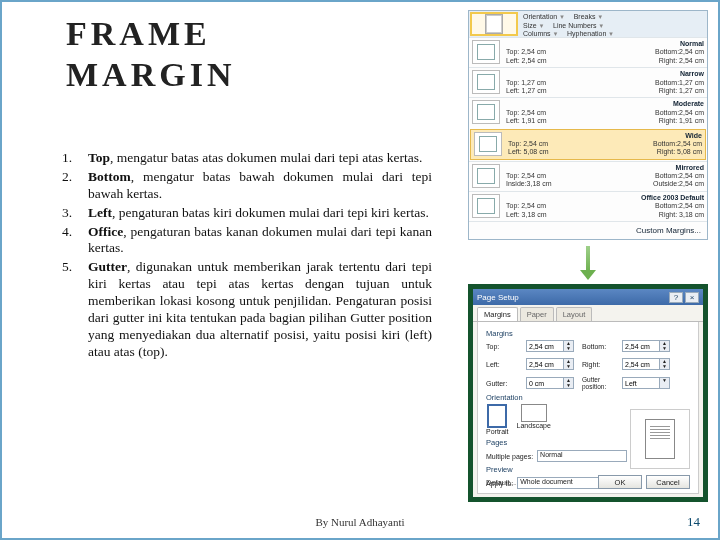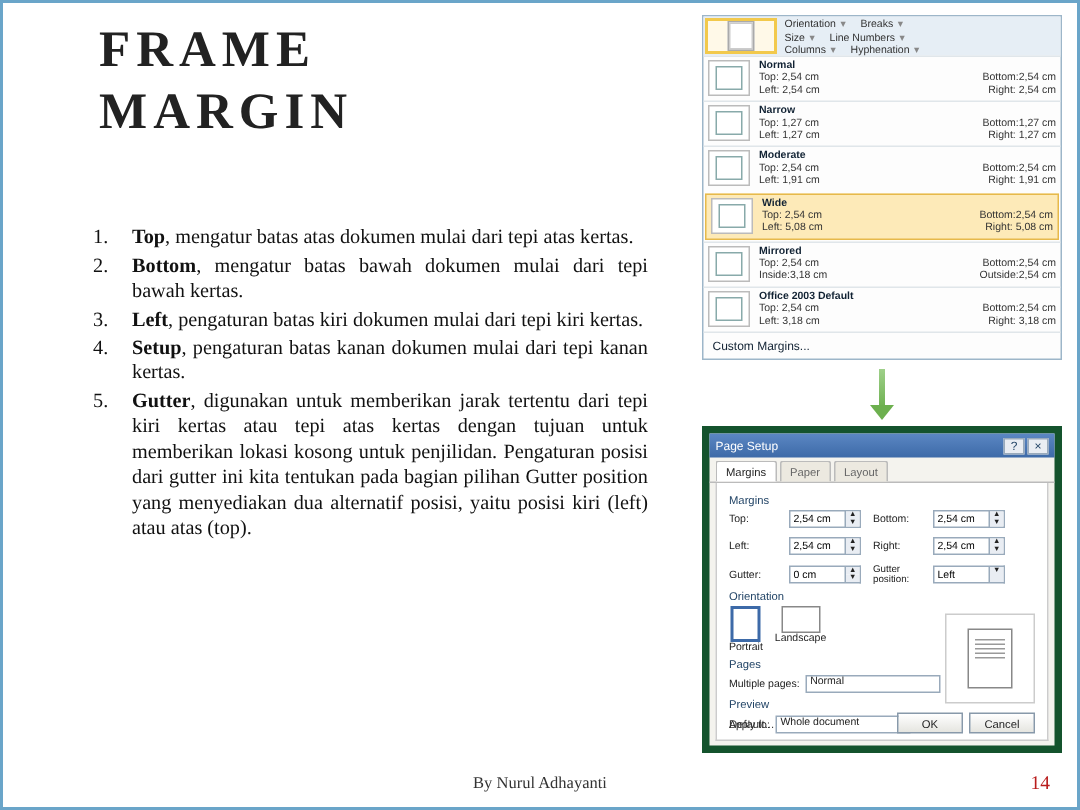--- a/index.html
+++ b/index.html
@@ -57,40 +57,41 @@
     width: 100%;
     text-align: center;
     font-size: 11px;
     color: #333;
   }
   .page-num {
     position: absolute;
     bottom: 8px;
     right: 18px;
     font-size: 13px;
-    color: #b91c1c;
+    color: #0c4a6e;
   }
 
   
   .figure {
     position: absolute;
     top: 8px;
     right: 10px;
     width: 240px;
     height: 510px;
   }
 
   
   .margins-panel {
     width: 240px;
     background: #fdfdfd;
     border: 1px solid #9db6c9;
     font-family: 'Segoe UI', Tahoma, sans-serif;
     font-size: 8px;
     color: #333;
+    text-align: right;
   }
   .panel-top {
     display: flex;
     height: 26px;
     background: #e6eef5;
   }
   .panel-icon-col {
     width: 48px;
     background: #fff9e8;
     border: 2px solid #f2c94c;
@@ -283,21 +284,21 @@
       <div class="list-row">
         <div class="list-num">2.</div>
         <div class="list-text"><b>Bottom</b>, mengatur batas bawah dokumen mulai dari tepi bawah kertas.</div>
       </div>
       <div class="list-row">
         <div class="list-num">3.</div>
         <div class="list-text"><b>Left</b>, pengaturan batas kiri dokumen mulai dari tepi kiri kertas.</div>
       </div>
       <div class="list-row">
         <div class="list-num">4.</div>
-        <div class="list-text"><b>Setup</b>, pengaturan batas kanan dokumen mulai dari tepi kanan kertas.</div>
+        <div class="list-text"><b>Office</b>, pengaturan batas kanan dokumen mulai dari tepi kanan kertas.</div>
       </div>
       <div class="list-row">
         <div class="list-num">5.</div>
         <div class="list-text"><b>Gutter</b>, digunakan untuk memberikan jarak tertentu dari tepi kiri kertas atau tepi atas kertas dengan tujuan untuk memberikan lokasi kosong untuk penjilidan. Pengaturan posisi dari gutter ini kita tentukan pada bagian pilihan Gutter position yang menyediakan dua alternatif posisi, yaitu posisi kiri (left) atau atas (top).</div>
       </div>
     </div>
 
   <div class="footer">By Nurul Adhayanti</div>
   <div class="page-num">14</div>
 

